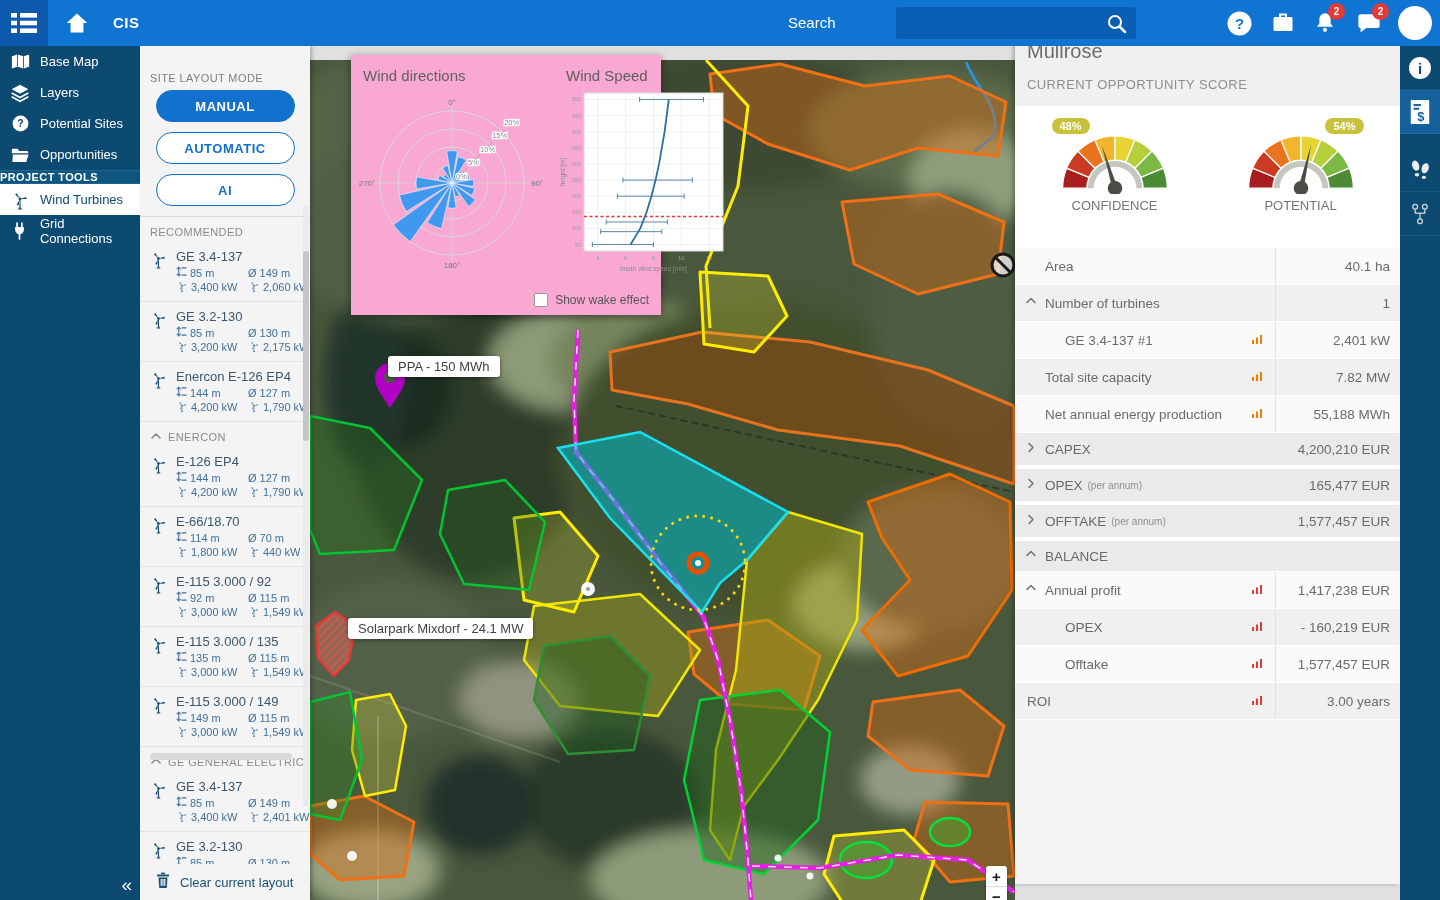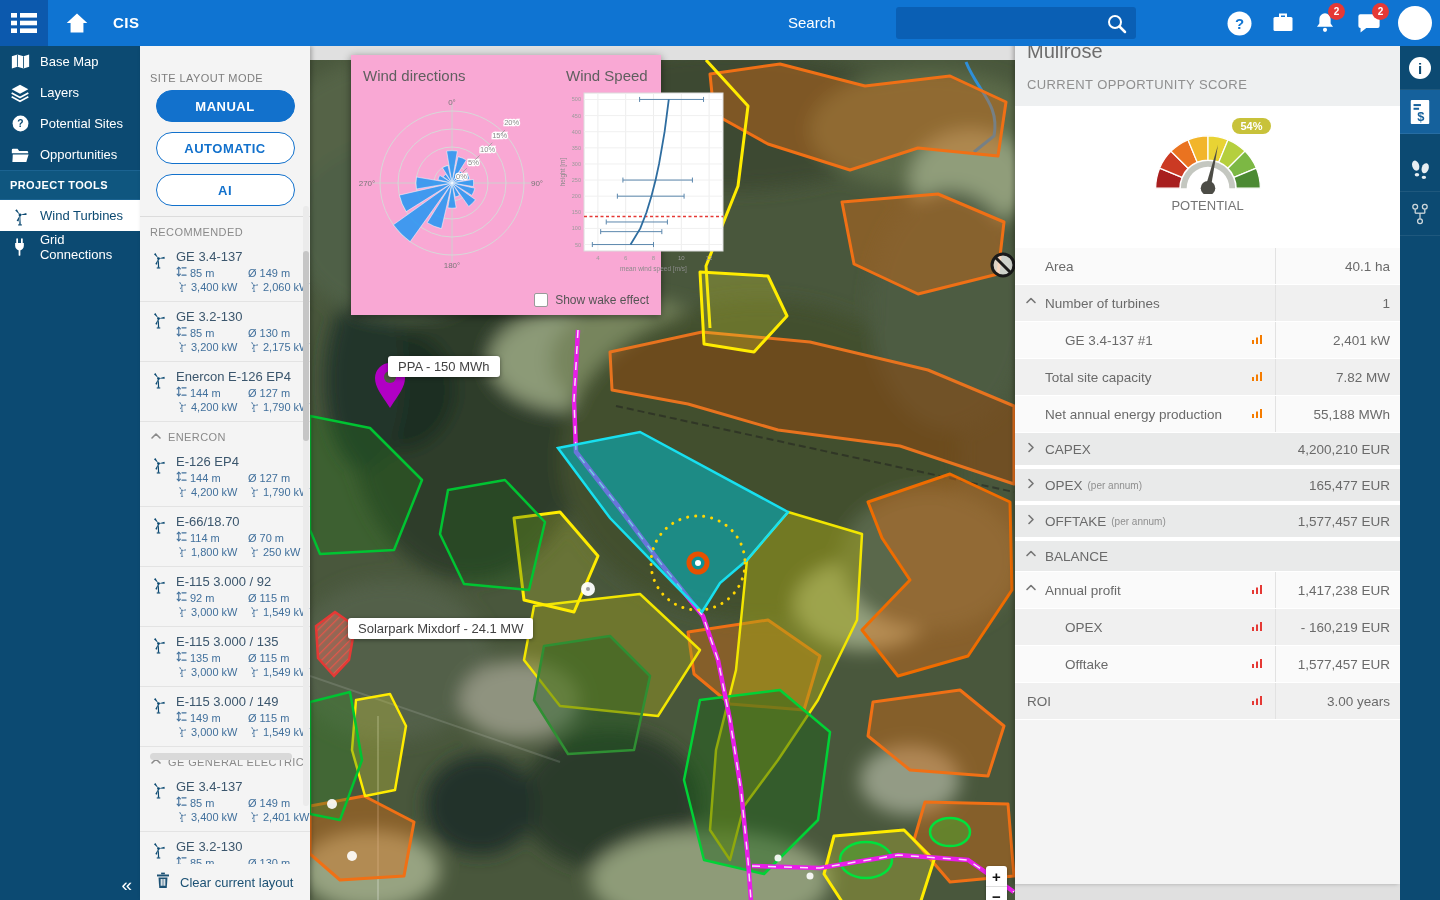--- a/index.html
+++ b/index.html
@@ -16,21 +16,21 @@
   .search-mag { position:absolute; left:1106px; top:13px; }
   .tb-ic { position:absolute; top:7px; width:34px; height:32px; display:flex; align-items:center; justify-content:center; cursor:pointer; }
   .badge-red { position:absolute; top:-4px; right:-3px; min-width:17px; height:17px; border-radius:9px; background:#e53935; color:#fff; font-size:10px; font-weight:bold; display:flex; align-items:center; justify-content:center; }
   .avatar { position:absolute; left:1398px; top:6px; width:34px; height:34px; border-radius:50%; background:#fff; cursor:pointer; }
 
   
   .sidebar { position:absolute; left:0; top:46px; width:140px; height:854px; background:#0c4a72; z-index:20; }
   .sb-item { position:relative; height:31px; display:flex; align-items:center; color:#fff; font-size:13px; cursor:pointer; }
   .sb-item .sb-ic { width:40px; display:flex; justify-content:center; }
   .sb-item.active { background:#fff; color:#0c4a72; }
-  .sb-sect { height:30px; display:flex; align-items:center; padding-left:10px; color:#fff; font-size:11px; font-weight:bold; letter-spacing:.4px; background:#0f567f; border-top:1px solid #1b6391; border-bottom:1px solid #1b6391; }
+  .sb-sect { height:14px; display:flex; align-items:center; color:#fff; font-size:11px; font-weight:bold; letter-spacing:.4px; background:#0f567f; border-top:1px solid #1b6391; border-bottom:1px solid #1b6391; }
   .sb-collapse { position:absolute; right:8px; bottom:4px; color:#fff; font-size:19px; cursor:pointer; }
 
   
   .tool-panel { position:absolute; left:140px; top:46px; width:170px; height:854px; background:#f4f4f4; z-index:20; box-shadow:2px 0 4px rgba(0,0,0,.25); }
   .tp-label { padding:26px 0 6px 10px; font-size:11px; color:#7d7d7d; letter-spacing:.4px; }
   .mode-btn { width:139px; height:32px; margin:0 auto 10px auto; border-radius:16px; display:flex; align-items:center; justify-content:center; font-size:13px; font-weight:bold; letter-spacing:.5px; cursor:pointer; border:1.5px solid #1271cc; color:#1271cc; background:#fff; }
   .mode-btn.active { background:#1271cc; color:#fff; }
   .tp-divider { height:1px; background:#dcdcdc; margin:4px 0 0 0; }
   .tg-header { display:flex; align-items:center; gap:6px; padding:9px 0 4px 10px; font-size:11px; color:#8a8a8a; letter-spacing:.4px; }
   .turb-item { position:relative; padding:7px 6px 7px 36px; cursor:pointer; border-bottom:1px solid #e3e3e3; }
@@ -727,21 +727,21 @@
               <span><svg width="12" height="12" viewBox="0 0 24 24">
                   <g fill="#41709c">
                     <path d="M11.1,22.5 L12.9,22.5 L12.35,11.5 L11.65,11.5 Z"></path>
                     <rect x="9.8" y="22" width="4.4" height="1.4"></rect>
                     <circle cx="12" cy="10.8" r="1.7"></circle>
                     <path d="M12,10.8 L10.8,3 L13.2,3 Z" transform="rotate(-38 12 10.8)"></path>
                     <path d="M12,10.8 L10.8,3 L13.2,3 Z" transform="rotate(82 12 10.8)"></path>
                     <path d="M12,10.8 L10.8,3 L13.2,3 Z" transform="rotate(202 12 10.8)"></path>
                   </g>
                 </svg></span>
-              <span>250 kW</span>
+              <span>440 kW</span>
             </div>
           </div>
         </div>
         <div class="turb-item">
           <div class="turb-ic"><svg width="19" height="19" viewBox="0 0 24 24">
               <g fill="#0c4a72">
                 <path d="M11.1,22.5 L12.9,22.5 L12.35,11.5 L11.65,11.5 Z"></path>
                 <rect x="9.8" y="22" width="4.4" height="1.4"></rect>
                 <circle cx="12" cy="10.8" r="1.7"></circle>
                 <path d="M12,10.8 L10.8,3 L13.2,3 Z" transform="rotate(-38 12 10.8)"></path>
@@ -1053,20 +1053,37 @@
     </div>
   </div>
 
   <div class="right-panel">
     <div class="rp-top">
       <div class="rp-title">Müllrose</div>
       <div class="rp-score">CURRENT OPPORTUNITY SCORE</div>
     </div>
     <div class="gauges" id="gauges">
         <div class="gauge">
+          <div class="gauge-badge" style="background: rgb(200, 194, 58); left: 12px;">48%</div>
+          <svg width="118" height="64" viewBox="0 0 120 66">
+            <path d="M6,60 A54,54 0 0 1 10.110505244390517,39.33509465228515 L33.20749355717268,48.90218046141239 A29,29 0 0 0 31,60 Z" fill="#a81e1e" stroke="#fff" stroke-width="1.3"></path>
+            <path d="M10.110505244390517,39.33509465228515 A54,54 0 0 1 21.816233815926438,21.81623381592643 L39.49390334559013,39.49390334559012 A29,29 0 0 0 33.20749355717268,48.90218046141239 Z" fill="#cb3a23" stroke="#fff" stroke-width="1.3"></path>
+            <path d="M21.816233815926438,21.81623381592643 A54,54 0 0 1 39.33509465228515,10.110505244390517 L48.9021804614124,33.20749355717268 A29,29 0 0 0 39.49390334559013,39.49390334559012 Z" fill="#ea7320" stroke="#fff" stroke-width="1.3"></path>
+            <path d="M39.33509465228515,10.110505244390517 A54,54 0 0 1 60,6 L60,31 A29,29 0 0 0 48.9021804614124,33.20749355717268 Z" fill="#f2b52b" stroke="#fff" stroke-width="1.3"></path>
+            <path d="M60,6 A54,54 0 0 1 80.66490534771485,10.110505244390517 L71.0978195385876,33.20749355717268 A29,29 0 0 0 60,31 Z" fill="#e8d334" stroke="#fff" stroke-width="1.3"></path>
+            <path d="M80.66490534771485,10.110505244390517 A54,54 0 0 1 98.18376618407356,21.81623381592643 L80.50609665440987,39.49390334559012 A29,29 0 0 0 71.0978195385876,33.20749355717268 Z" fill="#b5cf3d" stroke="#fff" stroke-width="1.3"></path>
+            <path d="M98.18376618407356,21.81623381592643 A54,54 0 0 1 109.88949475560949,39.33509465228515 L86.79250644282732,48.90218046141239 A29,29 0 0 0 80.50609665440987,39.49390334559012 Z" fill="#7cb844" stroke="#fff" stroke-width="1.3"></path>
+            <path d="M109.88949475560949,39.33509465228515 A54,54 0 0 1 114,60 L89,60 A29,29 0 0 0 86.79250644282732,48.90218046141239 Z" fill="#4c8a33" stroke="#fff" stroke-width="1.3"></path>
+            <path d="M32,60 A28,28 0 0 1 88,60 L82,60 A22,22 0 0 0 38,60 Z" fill="rgba(60,70,45,0.30)"></path>
+            <polygon points="57.2,60 60,14 62.8,60" fill="#4c4c46" transform="rotate(-17 60 60)"></polygon>
+            <circle cx="60" cy="60" r="7.5" fill="#4c4c46"></circle>
+          </svg>
+          <div class="gauge-label">CONFIDENCE</div>
+        </div>
+        <div class="gauge">
           <div class="gauge-badge" style="background: rgb(200, 194, 58); right: 12px;">54%</div>
           <svg width="118" height="64" viewBox="0 0 120 66">
             <path d="M6,60 A54,54 0 0 1 10.110505244390517,39.33509465228515 L33.20749355717268,48.90218046141239 A29,29 0 0 0 31,60 Z" fill="#a81e1e" stroke="#fff" stroke-width="1.3"></path>
             <path d="M10.110505244390517,39.33509465228515 A54,54 0 0 1 21.816233815926438,21.81623381592643 L39.49390334559013,39.49390334559012 A29,29 0 0 0 33.20749355717268,48.90218046141239 Z" fill="#cb3a23" stroke="#fff" stroke-width="1.3"></path>
             <path d="M21.816233815926438,21.81623381592643 A54,54 0 0 1 39.33509465228515,10.110505244390517 L48.9021804614124,33.20749355717268 A29,29 0 0 0 39.49390334559013,39.49390334559012 Z" fill="#ea7320" stroke="#fff" stroke-width="1.3"></path>
             <path d="M39.33509465228515,10.110505244390517 A54,54 0 0 1 60,6 L60,31 A29,29 0 0 0 48.9021804614124,33.20749355717268 Z" fill="#f2b52b" stroke="#fff" stroke-width="1.3"></path>
             <path d="M60,6 A54,54 0 0 1 80.66490534771485,10.110505244390517 L71.0978195385876,33.20749355717268 A29,29 0 0 0 60,31 Z" fill="#e8d334" stroke="#fff" stroke-width="1.3"></path>
             <path d="M80.66490534771485,10.110505244390517 A54,54 0 0 1 98.18376618407356,21.81623381592643 L80.50609665440987,39.49390334559012 A29,29 0 0 0 71.0978195385876,33.20749355717268 Z" fill="#b5cf3d" stroke="#fff" stroke-width="1.3"></path>
             <path d="M98.18376618407356,21.81623381592643 A54,54 0 0 1 109.88949475560949,39.33509465228515 L86.79250644282732,48.90218046141239 A29,29 0 0 0 80.50609665440987,39.49390334559012 Z" fill="#7cb844" stroke="#fff" stroke-width="1.3"></path>
             <path d="M109.88949475560949,39.33509465228515 A54,54 0 0 1 114,60 L89,60 A29,29 0 0 0 86.79250644282732,48.90218046141239 Z" fill="#4c8a33" stroke="#fff" stroke-width="1.3"></path>

